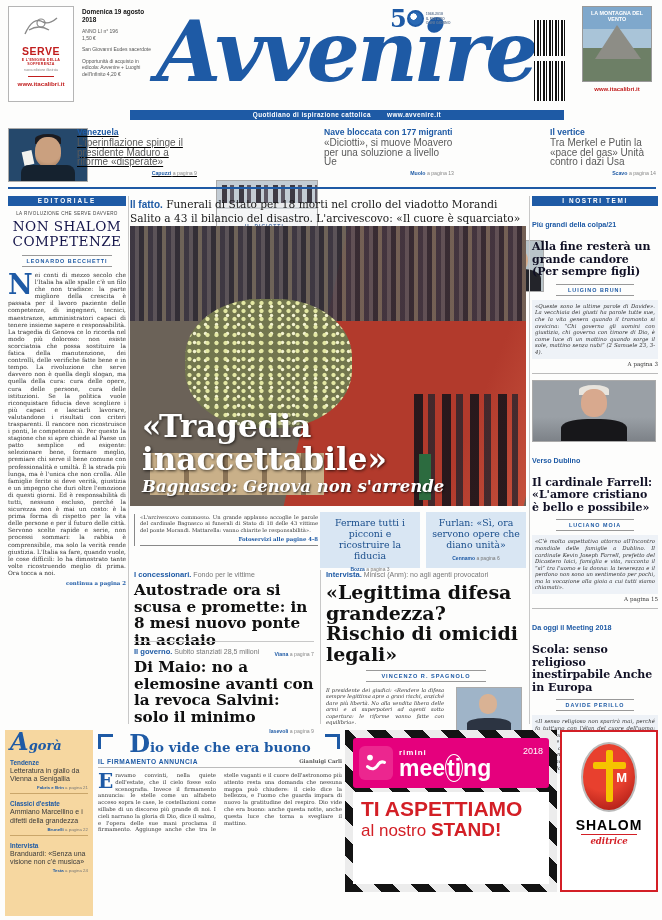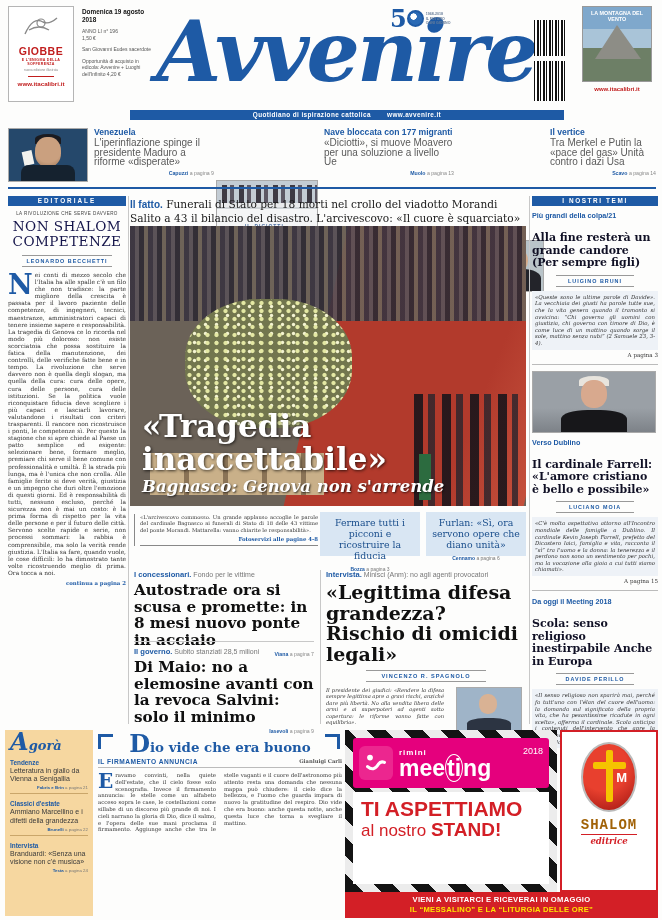--- a/index.html
+++ b/index.html
@@ -95,42 +95,42 @@
   .ph-figures{position:absolute;right:2%;bottom:0;width:28%;height:40%;
               background:repeating-linear-gradient(90deg,transparent 0 7px,rgba(22,20,26,.88) 7px 16px,transparent 16px 21px,rgba(40,36,44,.8) 21px 28px);}
   .ph-flag{position:absolute;right:24%;bottom:2%;width:12px;height:46px;background:#2c6b3f;}
   .headline-ov{position:absolute;left:12px;bottom:10px;width:330px;color:#fff;}
   .headline{font-size:31px;line-height:33px;font-weight:bold;text-shadow:1px 1px 3px rgba(0,0,0,.7);}
   .subhead{font-size:16.5px;line-height:19px;font-style:italic;font-weight:bold;text-shadow:1px 1px 2px rgba(0,0,0,.7);margin-top:5px;}
   .caption{left:134px;top:514px;width:178px;font-size:5.2px;line-height:6.4px;color:#333;text-align:justify;
            border-left:1px solid #888;padding-left:5px;}
   .caption-more{text-align:right;color:#1e5aa5;font-weight:bold;font-size:5.4px;margin-top:3px;
                 border-bottom:1px solid #888;padding-bottom:2px;}
-  .bluebox{top:512px;height:44px;background:#d9e6f3;color:#1a4e8c;font-size:9.4px;line-height:11px;
+  .bluebox{top:512px;height:56px;background:#d9e6f3;color:#1a4e8c;font-size:9.4px;line-height:11px;
            padding:5px 6px;box-sizing:border-box;text-align:center;}
   .bluebox .ref{font-size:5px;color:#777;margin-top:3px;}
   .bluebox .ref b{color:#1e5aa5;}
   .story{font-family:"DejaVu Serif",serif;}
   .story .kline{font-size:7px;color:#777;font-family:"Liberation Sans",sans-serif;}
   .story .kline b{color:#1e5aa5;font-size:7.6px;}
   .story h3{margin:3px 0 0;font-size:15.2px;line-height:16.6px;color:#101010;}
   .story .ref{text-align:right;font-size:5.2px;color:#888;margin-top:3px;}
   .story .ref b{color:#1e5aa5;}
   .int-byline{color:#1e5aa5;font-weight:bold;font-size:5.6px;letter-spacing:1px;text-align:center;
               border-top:1px solid #999;border-bottom:1px solid #999;padding:2px 0;margin:6px 40px 5px;}
   .int-body{font-size:5.2px;line-height:6.4px;color:#333;font-style:italic;text-align:justify;width:118px;}
   .int-photo{position:absolute;right:4px;top:0;width:64px;height:44px;background:#9fb4c8;overflow:hidden;border:1px solid #aaa;}
   .int-photo .face{position:absolute;left:22px;top:6px;width:18px;height:20px;border-radius:46%;background:#d9b294;}
   .int-photo .body{position:absolute;left:10px;bottom:0;width:44px;height:14px;border-radius:40% 40% 0 0;background:#2c3442;}
   .int-caption{position:absolute;right:4px;top:46px;width:64px;text-align:center;font-size:4.4px;color:#777;}
   
   .themes{left:532px;top:196px;width:126px;}
   .nt-head{background:#1e5aa5;color:#fff;font-size:6.4px;font-weight:bold;letter-spacing:1.6px;
            line-height:10px;height:10px;text-align:center;}
-  .nt-kicker{color:#1e5aa5;font-weight:bold;font-size:7.2px;font-family:"Liberation Sans",sans-serif;margin-top:5px;}
+  .nt-kicker{color:#1e5aa5;font-weight:bold;font-size:7.2px;font-family:"Liberation Sans",sans-serif;margin-top:14px;}
   .nt-title{font-size:11px;line-height:12.6px;font-weight:bold;color:#101025;margin-top:12px;}
   .nt-body{font-size:5.4px;line-height:6.6px;color:#333;font-style:italic;text-align:justify;margin-top:3px;
            background:#eef2f7;padding:3px;}
   .nt-page{text-align:right;font-size:5.6px;color:#333;margin-top:2px;}
   .nt-div{border-top:1px solid #bbb;margin:6px 0;}
   .ph-farrell{width:124px;height:62px;background:linear-gradient(180deg,#9aa0a6 0 60%,#7d8288 100%);position:relative;overflow:hidden;border:1px solid #aaa;box-sizing:border-box;}
   .ph-farrell .face{position:absolute;left:48px;top:8px;width:26px;height:28px;border-radius:46%;background:#d8a98e;}
   .ph-farrell .hair{position:absolute;left:46px;top:4px;width:30px;height:10px;border-radius:50% 50% 0 0;background:#e8e4dd;}
   .ph-farrell .body{position:absolute;left:28px;bottom:0;width:66px;height:22px;border-radius:40% 40% 0 0;background:#17171a;}
   
@@ -173,35 +173,35 @@
           font-family:"Liberation Sans",sans-serif;padding-top:3px;box-sizing:border-box;}
   .redbar .f1{color:#fff;font-size:7.6px;font-weight:bold;letter-spacing:.3px;}
   .redbar .f2{color:#ffe200;font-size:7.6px;font-weight:bold;letter-spacing:.3px;margin-top:1px;}
   .shalom{left:560px;top:730px;width:98px;height:162px;background:#fff;border:2px solid #d31f26;
           box-sizing:border-box;text-align:center;padding-top:10px;}
   .sh-oval{position:relative;width:52px;height:66px;margin:0 auto;border-radius:50%;
            background:radial-gradient(circle at 40% 35%,#e8402e 0 45%,#9e1410 100%);border:2px solid #bbb;}
   .sh-v{position:absolute;left:23px;top:6px;width:7px;height:52px;background:#f5c400;border-radius:2px;}
   .sh-h{position:absolute;left:10px;top:18px;width:33px;height:7px;background:#f5c400;border-radius:2px;}
   .sh-m{position:absolute;right:8px;top:26px;color:#fff;font-size:13px;font-weight:bold;font-family:"Liberation Sans",sans-serif;}
-  .sh-name{font-size:14px;font-weight:bold;letter-spacing:1px;color:#a16207;font-family:Liberation Mono, monospace;margin-top:5px;}
+  .sh-name{font-size:14px;font-weight:bold;letter-spacing:1px;color:#000000;font-family:Liberation Sans, sans-serif;margin-top:5px;}
   .sh-rule{width:56px;border-top:1px solid #d31f26;margin:1px auto;}
   .sh-tag{color:#d31f26;font-weight:bold;font-style:italic;font-size:8.6px;}
 </style>
 </head>
 <body>
 
 <div class="page">
 
   <div class="abs ad-giobbe">
     <svg class="giobbe-art" viewBox="0 0 44 30">
       <path d="M6 24 Q14 6 24 12 Q30 15 38 8 M10 20 Q20 14 30 20" stroke="#8a8a8a" stroke-width="1.4" fill="none"></path>
       <circle cx="22" cy="13" r="4" fill="none" stroke="#8a8a8a" stroke-width="1.2"></circle>
     </svg>
-    <div class="giobbe-title sans">GIOBBE</div>
+    <div class="giobbe-title sans">SERVE</div>
     <div class="giobbe-sub sans">E L'ENIGMA DELLA SOFFERENZA</div>
     <div class="giobbe-note sans">nuova edizione illustrata</div>
     <div class="giobbe-dash"></div>
     <div class="giobbe-url sans">www.itacalibri.it</div>
   </div>
 
   <div class="abs datebox sans">
     <div class="d1">Domenica 19 agosto 2018</div>
     <div class="grp">
       <div>ANNO LI n° 196</div>
@@ -240,21 +240,21 @@
     <span>Quotidiano di ispirazione cattolica</span>
     <span class="site">www.avvenire.it</span>
   </div>
 
   <div class="abs teaser-photo ph-maduro" style="left:8px;top:128px;width:80px;">
     <div class="hair"></div>
     <div class="face"></div>
     <div class="card"></div>
     <div class="body"></div>
   </div>
-  <div class="abs sans" style="left:94px;top:127px;width:120px;">
+  <div class="abs sans" style="left:77px;top:127px;width:120px;text-decoration:underline;">
     <div class="t-kicker">Venezuela</div>
     <div class="t-text">L'iperinflazione spinge il presidente Maduro a riforme «disperate»</div>
     <div class="t-ref"><b>Capuzzi</b> <span>a pagina 9</span></div>
   </div>
 
   <div class="abs teaser-photo ph-ship" style="left:216px;top:126px;width:102px;height:58px;">
     <div class="crew"></div>
     <div class="hull"></div>
     <div class="shipname sans">U. DICIOTTI</div>
   </div>
@@ -447,18 +447,14 @@
     <div class="sh-oval">
       <div class="sh-v"></div>
       <div class="sh-h"></div>
       <div class="sh-m">M</div>
     </div>
     <div class="sh-name">SHALOM</div>
     <div class="sh-rule"></div>
     <div class="sh-tag">editrice</div>
   </div>
 
-  <div class="abs redbar">
-    <div class="f1">VIENI A VISITARCI E RICEVERAI IN OMAGGIO</div>
-    <div class="f2">IL “MESSALINO” E LA “LITURGIA DELLE ORE”</div>
-  </div>
 
 </div>
 
 </body></html>

